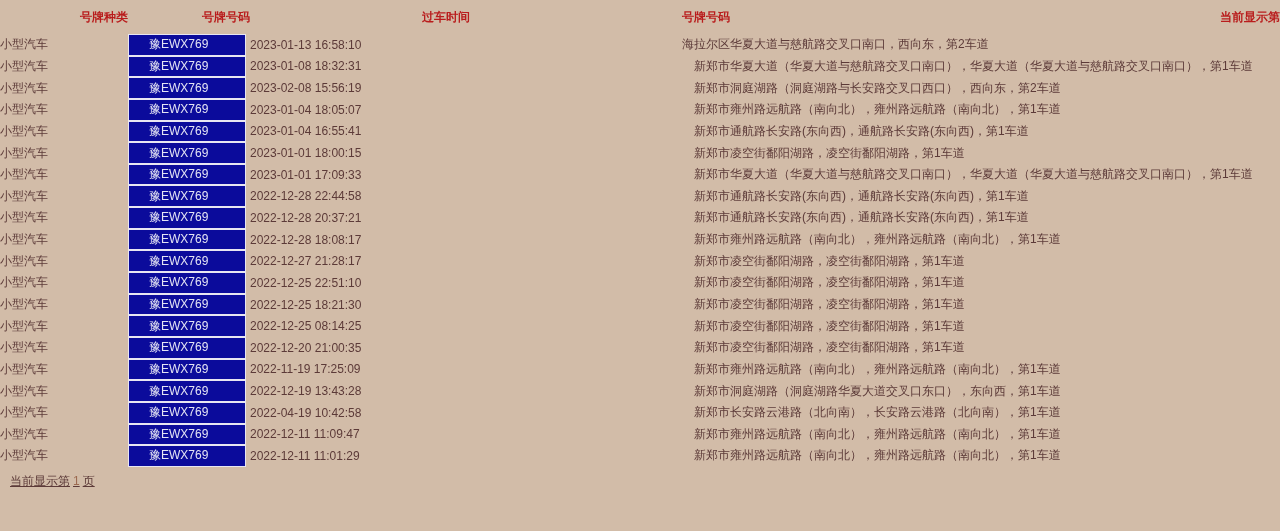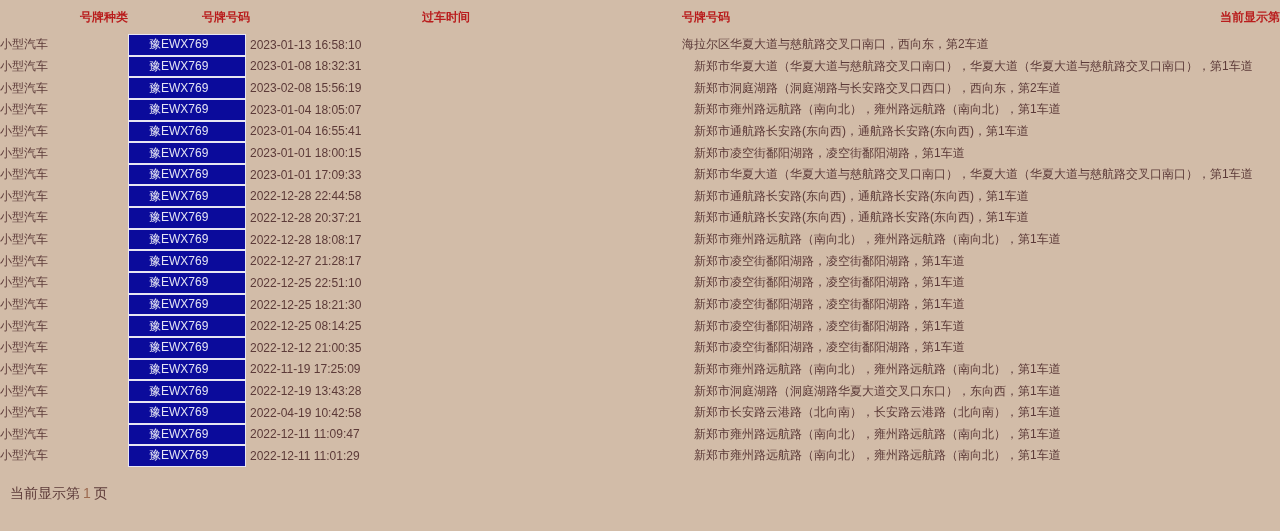--- a/index.html
+++ b/index.html
@@ -49,23 +49,24 @@
     background:#0b0b9b;
     border:1px solid #e8e6f2;
     box-sizing:border-box;
     display:flex;
     align-items:center;
     padding-left:20px;
     color:#e4e4f4;
     font-size:12px;
   }
   .footer{
-    margin:18px 0 0 10px;
-    font-size:14px;
+    margin:6px 0 0 10px;
+    font-size:12px;
     color:#5c3a38;
+    text-decoration:underline;
   }
   .footer .pg{
     color:#9c6a50;
     margin:0 3px;
   }
 </style>
 </head>
 <body>
 
 <div class="screen">
@@ -255,21 +256,21 @@
     <td class="c5"><span>凌空街鄱阳湖路，凌空街鄱阳湖路，第1车道</span></td>
   </tr>
 
   <tr>
     <td class="c1"><span>小型汽车</span></td>
     <td class="c2">
       <div class="plate">
         <span>豫EWX769</span>
       </div>
     </td>
-    <td class="c3"><span>2022-12-12 21:00:35</span></td>
+    <td class="c3"><span>2022-12-20 21:00:35</span></td>
     <td class="c4"><span>新郑市</span></td>
     <td class="c5"><span>凌空街鄱阳湖路，凌空街鄱阳湖路，第1车道</span></td>
   </tr>
 
   <tr>
     <td class="c1"><span>小型汽车</span></td>
     <td class="c2">
       <div class="plate">
         <span>豫EWX769</span>
       </div>

